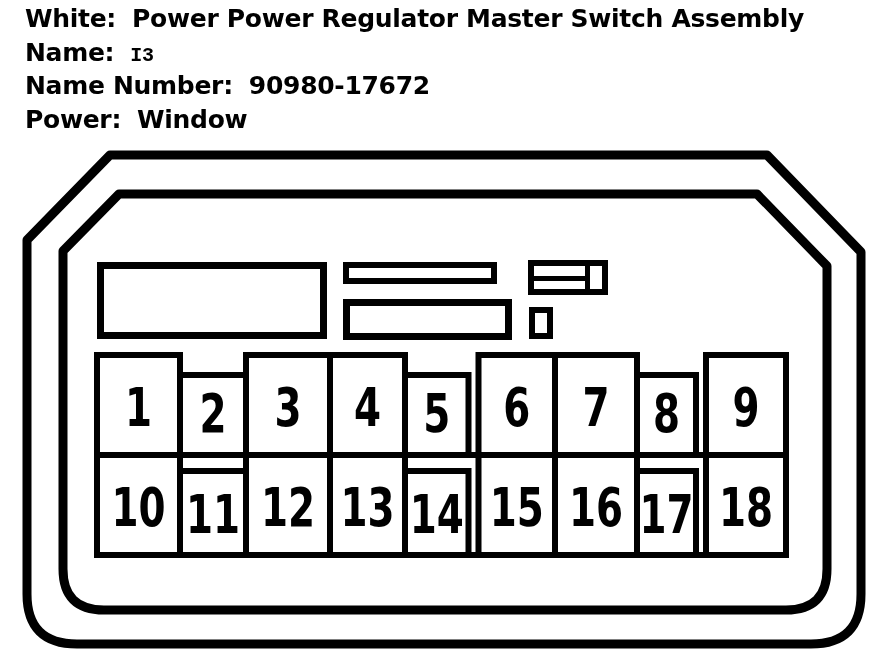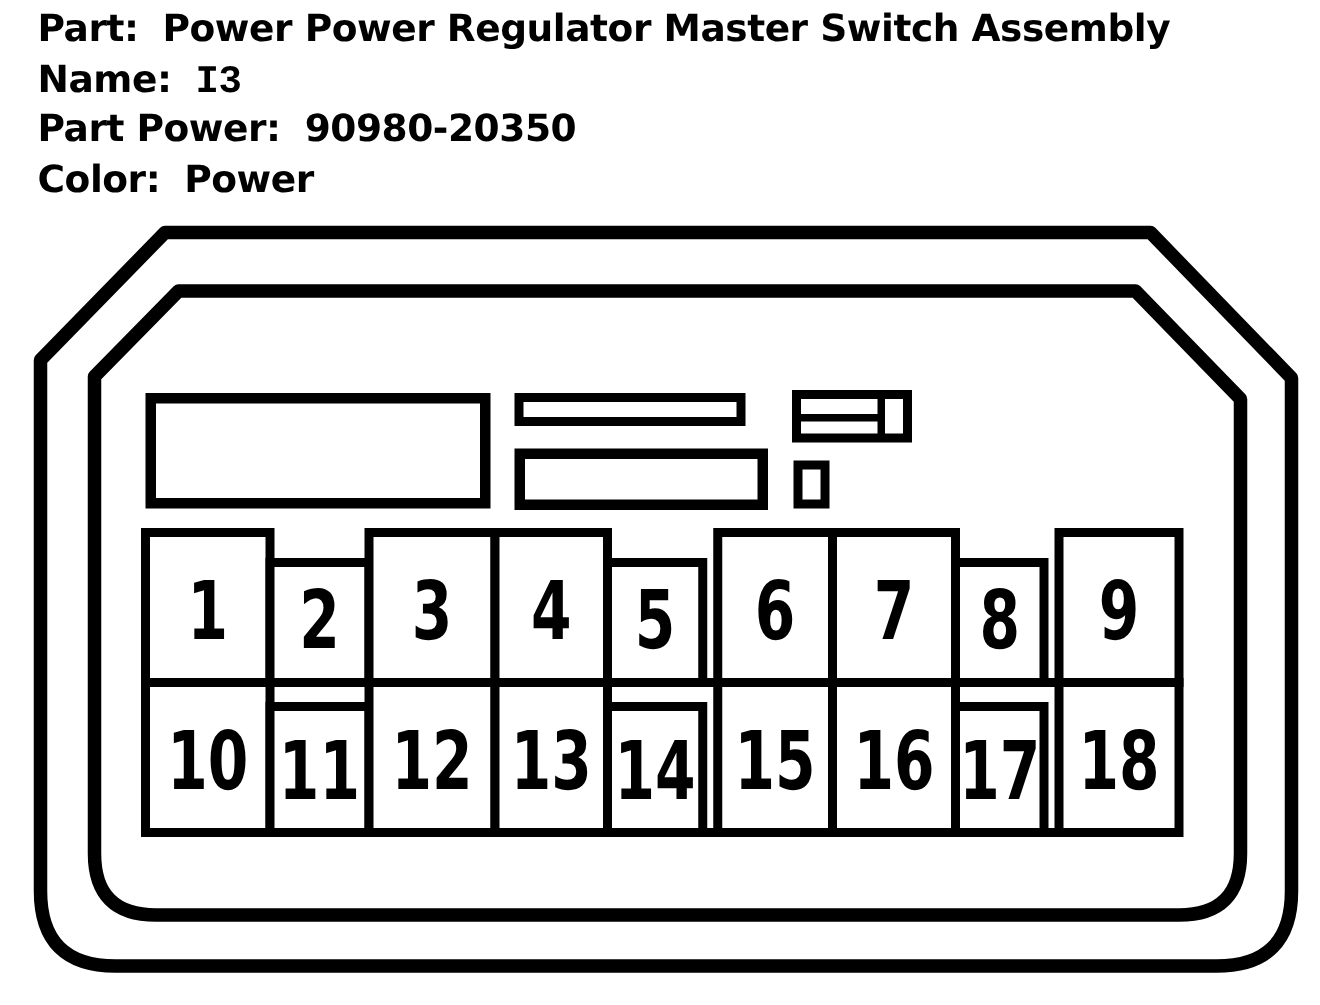--- a/index.html
+++ b/index.html
@@ -30,21 +30,21 @@
     white-space: nowrap;
     font-size: 25px;
     font-weight: bold;
     letter-spacing: -0.3px;
     color: #000000;
   }
   .hline .lbl { }
   .hline .val { margin-left: 16px; }
   .hline .val.mono {
     font-family: "Liberation Mono", monospace;
-    font-size: 26px;
+    font-size: 20px;
   }
   
   #connector-svg {
     position: absolute;
     left: 0;
     top: 0;
     width: 880px;
     height: 670px;
   }
   .outline {
@@ -80,30 +80,30 @@
     text-anchor: middle;
   }
 </style>
 </head>
 <body>
 
 <div id="stage">
 
   <div class="header-block">
     <div class="hline">
-      <span class="lbl">Part:</span><span class="val">Power Power Regulator Master Switch Assembly</span>
+      <span class="lbl">White:</span><span class="val">Power Power Regulator Master Switch Assembly</span>
     </div>
     <div class="hline">
       <span class="lbl">Name:</span><span class="val mono">I3</span>
     </div>
     <div class="hline">
-      <span class="lbl">Part Power:</span><span class="val">90980-20350</span>
+      <span class="lbl">Name Number:</span><span class="val">90980-17672</span>
     </div>
     <div class="hline">
-      <span class="lbl">Color:</span><span class="val">Power</span>
+      <span class="lbl">Power:</span><span class="val">Window</span>
     </div>
   </div>
 
   <svg id="connector-svg" viewBox="0 0 880 670">
 
     <path class="outline" d="M 110,155 L 767,155 L 861,252 L 861,594 Q 861,644 811,644 L 77,644 Q 27,644 27,594 L 27,240 Z"></path>
 
     <path class="outline" d="M 119,194 L 757,194 L 827,266 L 827,569 Q 827,610 786,610 L 104,610 Q 63,610 63,569 L 63,251 Z"></path>
 
     <rect class="slot" x="100.5" y="265.5" width="223" height="70" stroke-width="7"></rect>

